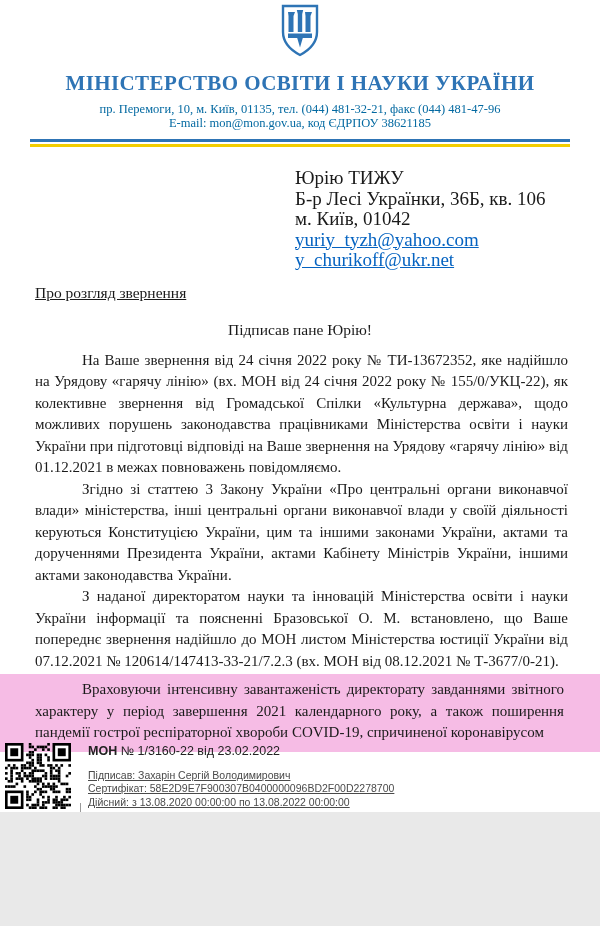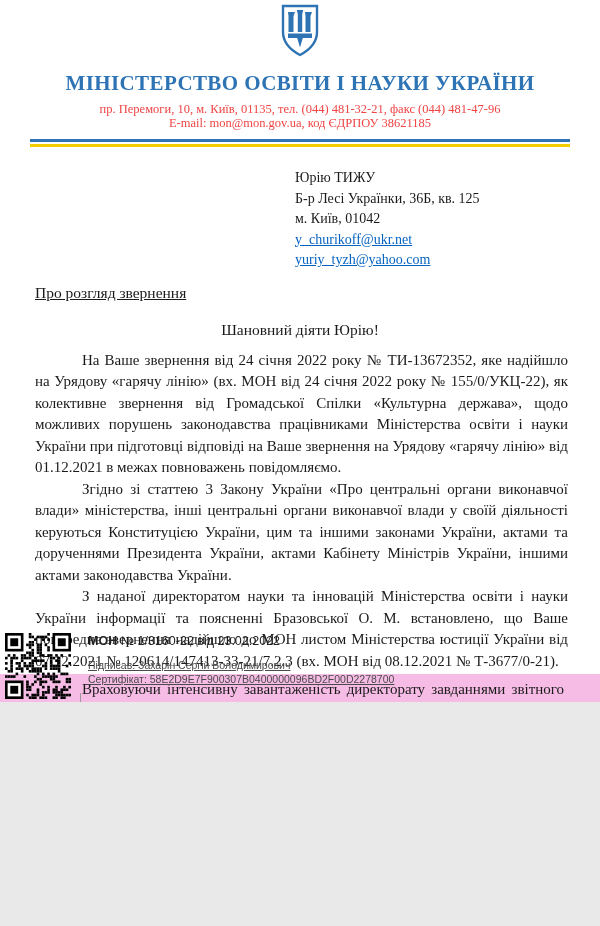--- a/index.html
+++ b/index.html
@@ -1,44 +1,44 @@
 <!DOCTYPE html>
 <html><head>
 <meta charset="utf-8">
 <style>
   html,body{margin:0;padding:0;background:#e9e9e9;}
   .page{
     position:relative;
-    width:600px;height:702px;
+    width:600px;height:812px;
     margin:0 auto;
     background:#ffffff;
     font-family:"Liberation Serif","DejaVu Serif",serif;
     color:#1a1a1a;
     overflow:hidden;
     box-sizing:border-box;
   }
   
   .letterhead{text-align:center;padding-top:4px;}
   .emblem{display:inline-block;line-height:0;}
   .org-title{
     margin:9px 0 0 0;
     font-size:21px;font-weight:bold;
     color:#2e74b5;letter-spacing:0.4px;
     font-family:"Liberation Serif","DejaVu Serif",serif;
   }
-  .org-address{margin-top:6px;font-size:12.5px;line-height:14px;color:#ef4444;}
+  .org-address{margin-top:6px;font-size:12.5px;line-height:14px;color:#0369a1;}
   .flag-divider{
     margin:9px 30px 0 30px;
     height:2px;
     border-top:3px solid #2e74b5;
     border-bottom:3px solid #f2cd00;
     background:#ffffff;
   }
   
-  .recipient{margin:21px 0 0 295px;font-size:14px;line-height:20.5px;}
+  .recipient{margin:21px 0 0 295px;font-size:19px;line-height:20.5px;}
   .recipient a{color:#0563c1;text-decoration:underline;}
   
   .subject{margin:13px 0 0 35px;font-size:15.5px;text-decoration:underline;}
   .salutation{margin-top:19px;text-align:center;font-size:15.5px;}
   
   .body-text{margin:11px 32px 0 35px;}
   .body-text p{
     margin:0;
     font-size:15px;line-height:21.5px;
     text-align:justify;text-indent:47px;
@@ -85,29 +85,29 @@
     <div class="org-title">МІНІСТЕРСТВО ОСВІТИ І НАУКИ УКРАЇНИ</div>
     <div class="org-address">
       <div>пр. Перемоги, 10, м. Київ, 01135, тел. (044) 481-32-21, факс (044) 481-47-96</div>
       <div>E-mail: mon@mon.gov.ua, код ЄДРПОУ 38621185</div>
     </div>
     <div class="flag-divider"></div>
   </div>
 
   <div class="recipient">
     <div>Юрію ТИЖУ</div>
-    <div>Б-р Лесі Українки, 36Б, кв. 125</div>
+    <div>Б-р Лесі Українки, 36Б, кв. 106</div>
     <div>м. Київ, 01042</div>
+    <div><a href="#">yuriy_tyzh@yahoo.com</a></div>
     <div><a href="#">y_churikoff@ukr.net</a></div>
-    <div><a href="#">yuriy_tyzh@yahoo.com</a></div>
   </div>
 
   <div class="subject">Про розгляд звернення</div>
 
-  <div class="salutation">Шановний діяти Юрію!</div>
+  <div class="salutation">Підписав пане Юрію!</div>
 
   <div class="body-text">
     <p>На Ваше звернення від 24 січня 2022 року № ТИ-13672352, яке надійшло на Урядову «гарячу лінію» (вх. МОН від 24 січня 2022 року № 155/0/УКЦ-22), як колективне звернення від Громадської Спілки «Культурна держава», щодо можливих порушень законодавства працівниками Міністерства освіти і науки України при підготовці відповіді на Ваше звернення на Урядову «гарячу лінію» від 01.12.2021 в межах повноважень повідомляємо.</p>
     <p>Згідно зі статтею 3 Закону України «Про центральні органи виконавчої влади» міністерства, інші центральні органи виконавчої влади у своїй діяльності керуються Конституцією України, цим та іншими законами України, актами та дорученнями Президента України, актами Кабінету Міністрів України, іншими актами законодавства України.</p>
     <p>З наданої директоратом науки та інновацій Міністерства освіти і науки України інформації та поясненні Бразовської О. М. встановлено, що Ваше попереднє звернення надійшло до МОН листом Міністерства юстиції України від 07.12.2021 № 120614/147413-33-21/7.2.3 (вх. МОН від 08.12.2021 № Т-3677/0-21).</p>
     <p class="highlight">Враховуючи інтенсивну завантаженість директорату завданнями звітного характеру у період завершення 2021 календарного року, а також поширення пандемії гострої респіраторної хвороби COVID-19, спричиненої коронавірусом</p>
   </div>
 
   <div class="footer">
     <svg class="qr" id="qr" viewBox="0 0 66 66">
@@ -323,18 +323,19 @@
         </g>
       </svg>
     <div class="stamp">
       <div class="doc-ref">
         <span class="org">МОН</span>
         <span>№ 1/3160-22 від 23.02.2022</span>
       </div>
       <div class="sig-lines">
         <div>Підписав: Захарін Сергій Володимирович</div>
         <div>Сертифікат: 58E2D9E7F900307B0400000096BD2F00D2278700</div>
+        <div>Дійсний: з 13.08.2020 00:00:00 по 13.08.2022 00:00:00</div>
       </div>
     </div>
   </div>
   <div class="cell-tick"></div>
 
 </div>
 
 </body></html>

